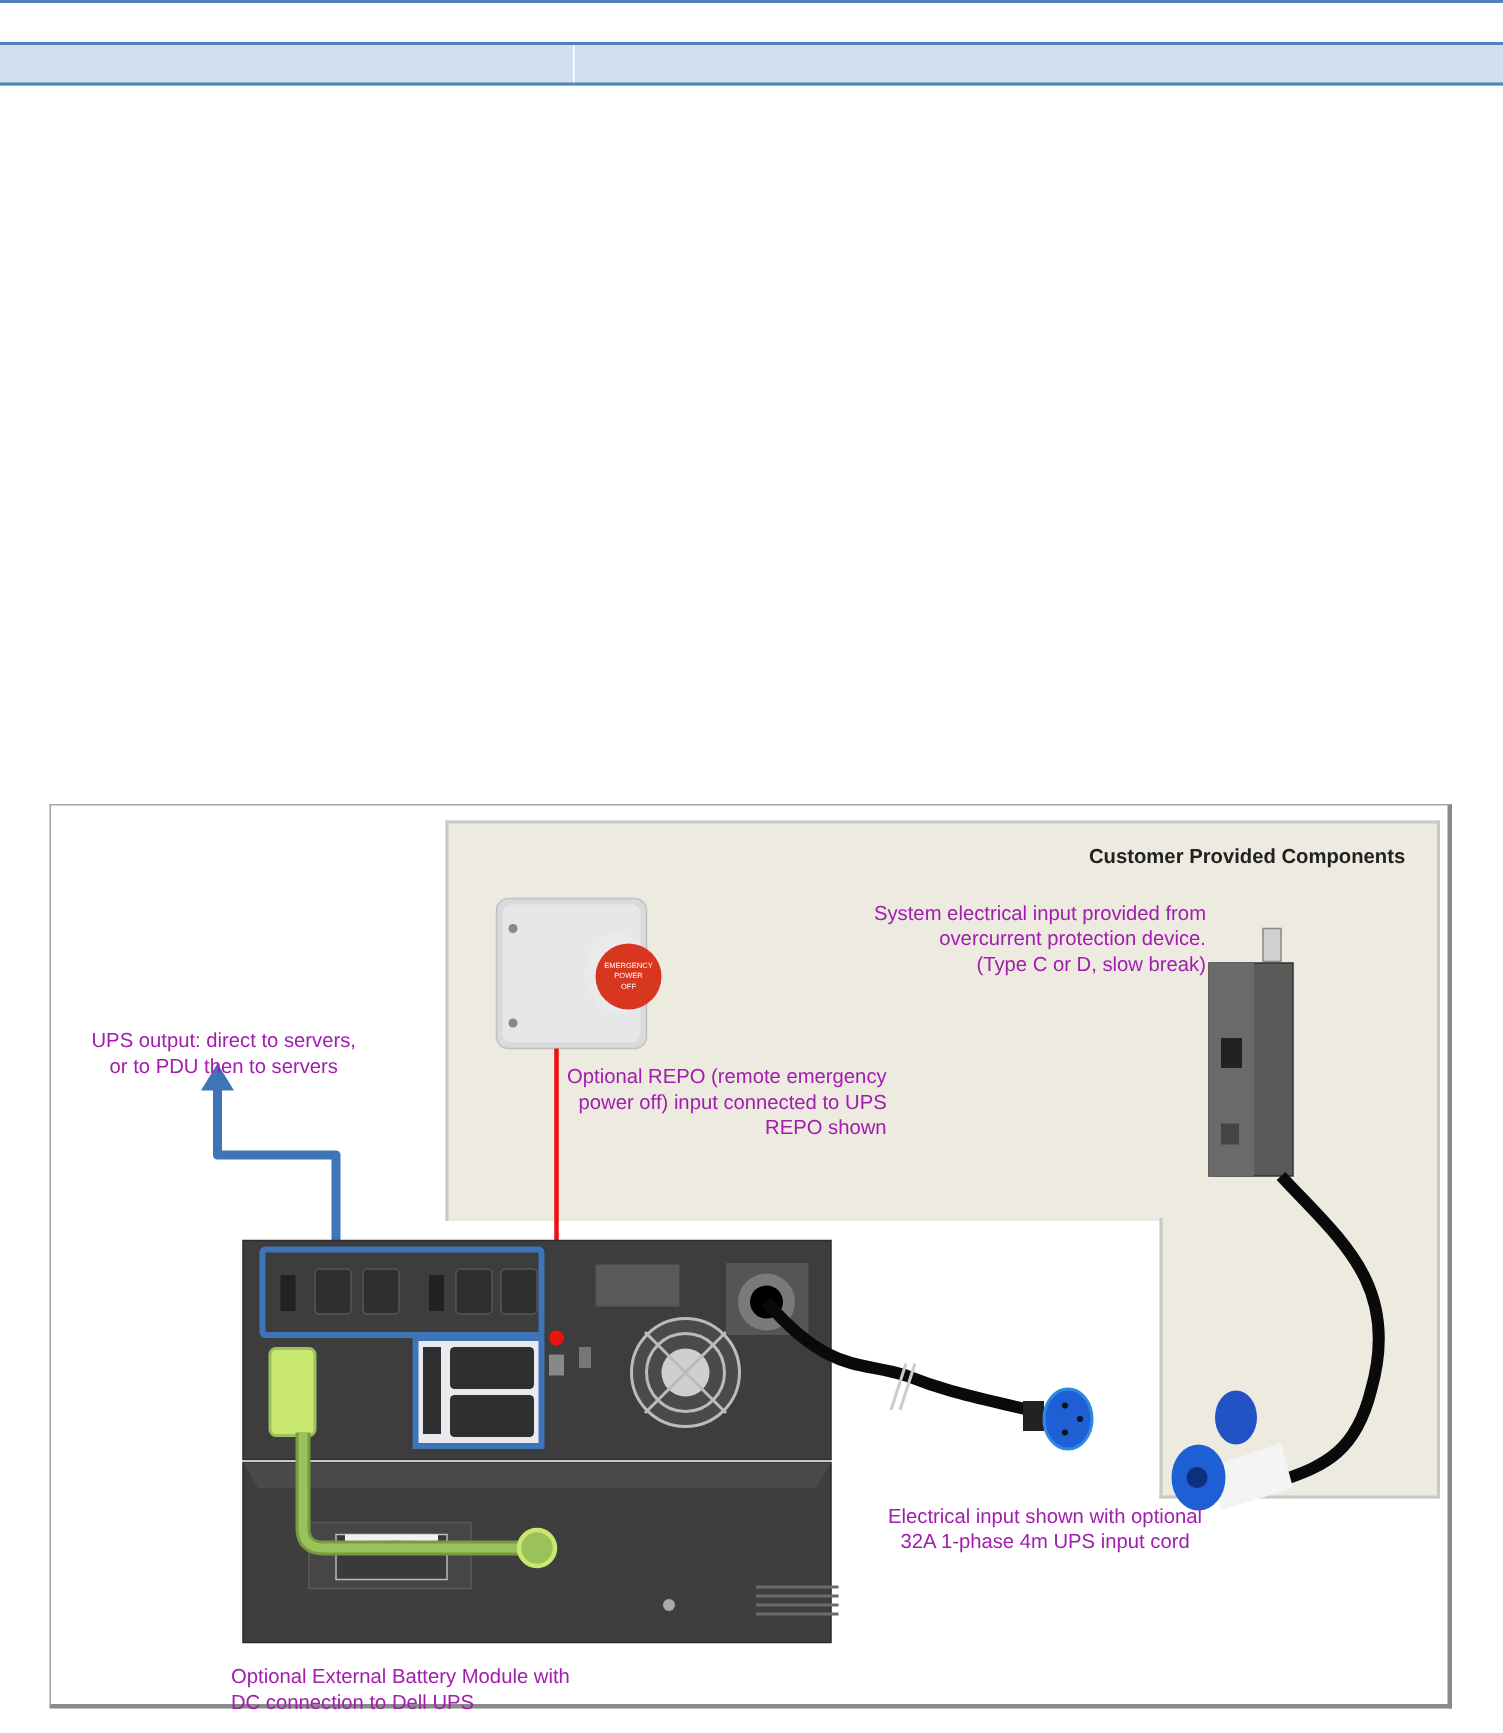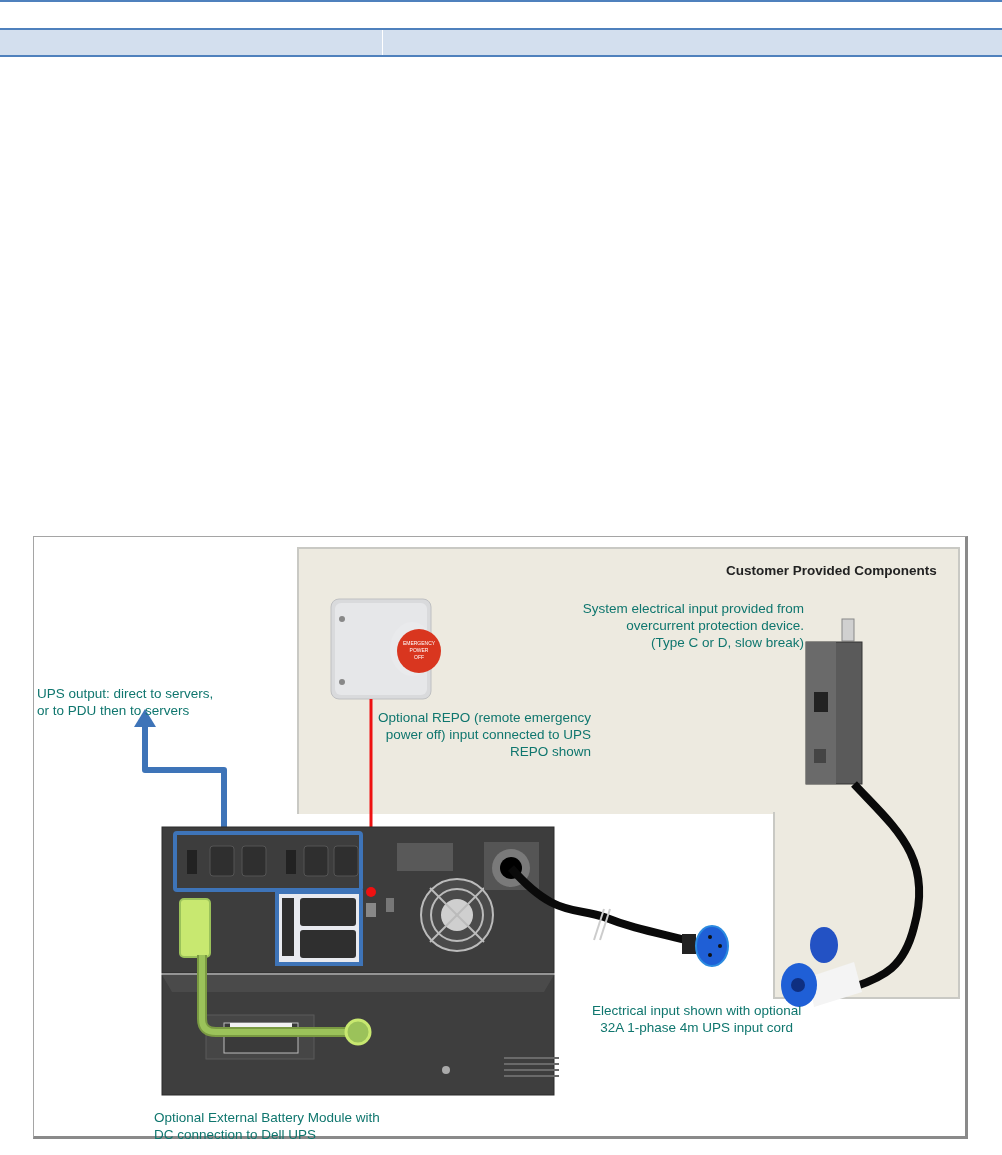--- a/index.html
+++ b/index.html
@@ -16,21 +16,21 @@
   .figure { position:absolute; left:33px; top:524px; width:935px; height:603px;
             border:1px solid #a5a5a5; border-right:3px solid #8a8a8a; border-bottom:3px solid #8a8a8a;
             background:#fff; box-sizing:border-box;margin-top:12px; }
 
   .beige { position:absolute; background:#edeae0; }
   .beige-top { left:263px; top:10px; width:659px; height:265px;
                border-top:2px solid #c9c9c4; border-left:2px solid #c9c9c4; border-right:2px solid #c9c9c4; }
   .beige-right { left:739px; top:275px; width:183px; height:185px;
                  border-left:2px solid #c9c9c4; border-right:2px solid #c9c9c4; border-bottom:2px solid #c9c9c4; }
 
-  .fig-text { position:absolute; font-size:13.5px; color:#0f766e; line-height:17px;
+  .fig-text { position:absolute; font-size:13.5px; color:#a21caf; line-height:17px;
               font-family:"Liberation Sans", sans-serif; white-space:nowrap; }
   .bold { font-weight:bold; color:#222; }
   .right { text-align:right; }
 
   svg { position:absolute; left:0; top:0; }
 </style>
 </head>
 <body>
 
 <div class="tbl-row row1">
@@ -148,21 +148,21 @@
   </svg>
 
   <div class="fig-text bold" style="left:692px; top:25px;">Customer Provided Components</div>
 
   <div class="fig-text right" style="left:525px; top:63px; width:245px;">
     <div>System electrical input provided from</div>
     <div>overcurrent protection device.</div>
     <div>(Type C or D, slow break)</div>
   </div>
 
-  <div class="fig-text" style="left:3px; top:148px;">
+  <div class="fig-text" style="left:27px; top:148px;text-align:center;">
     <div>UPS output: direct to servers,</div>
     <div>or to PDU then to servers</div>
   </div>
 
   <div class="fig-text" style="left:344px; top:172px;text-align:right;">
     <div>Optional REPO (remote emergency</div>
     <div>power off) input connected to UPS</div>
     <div>REPO shown</div>
   </div>
 

